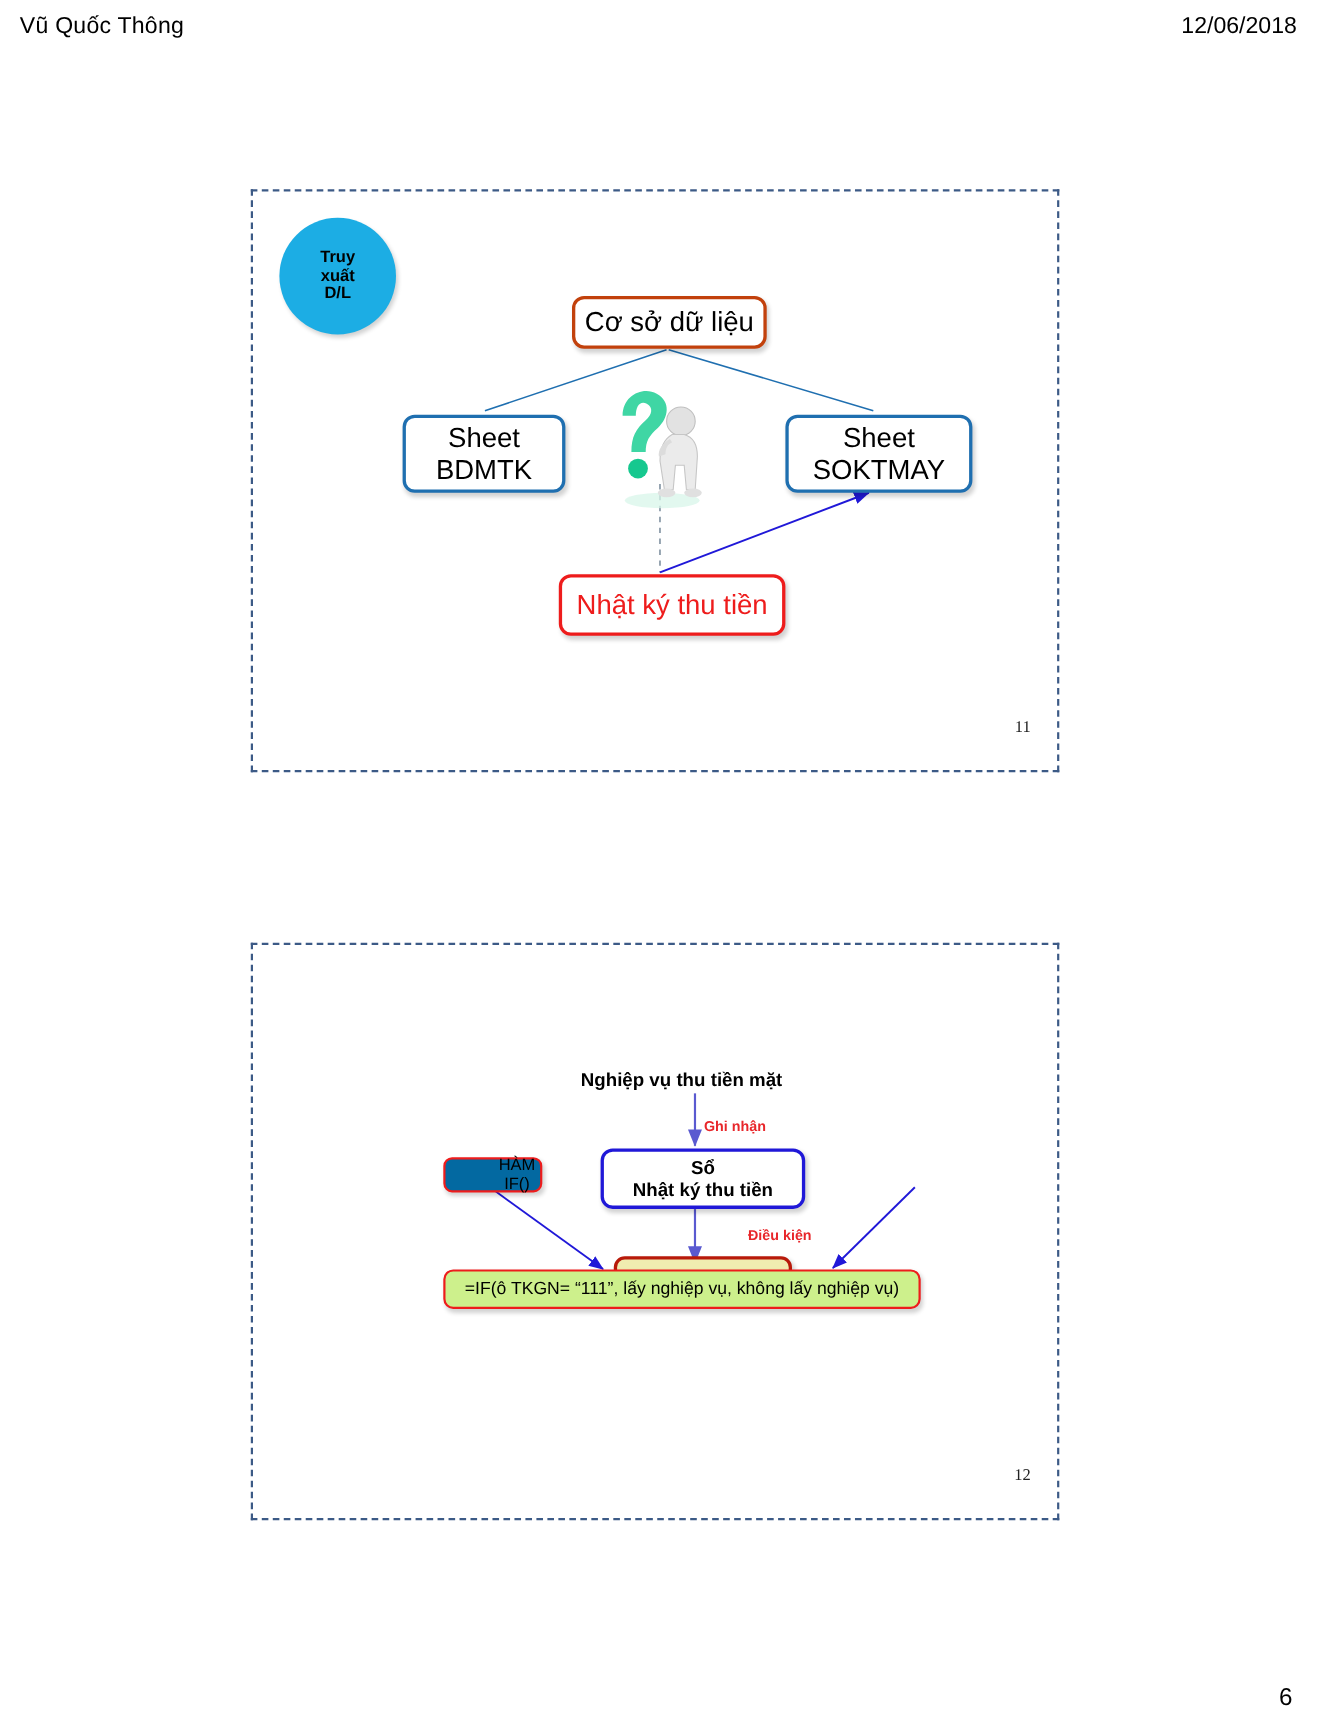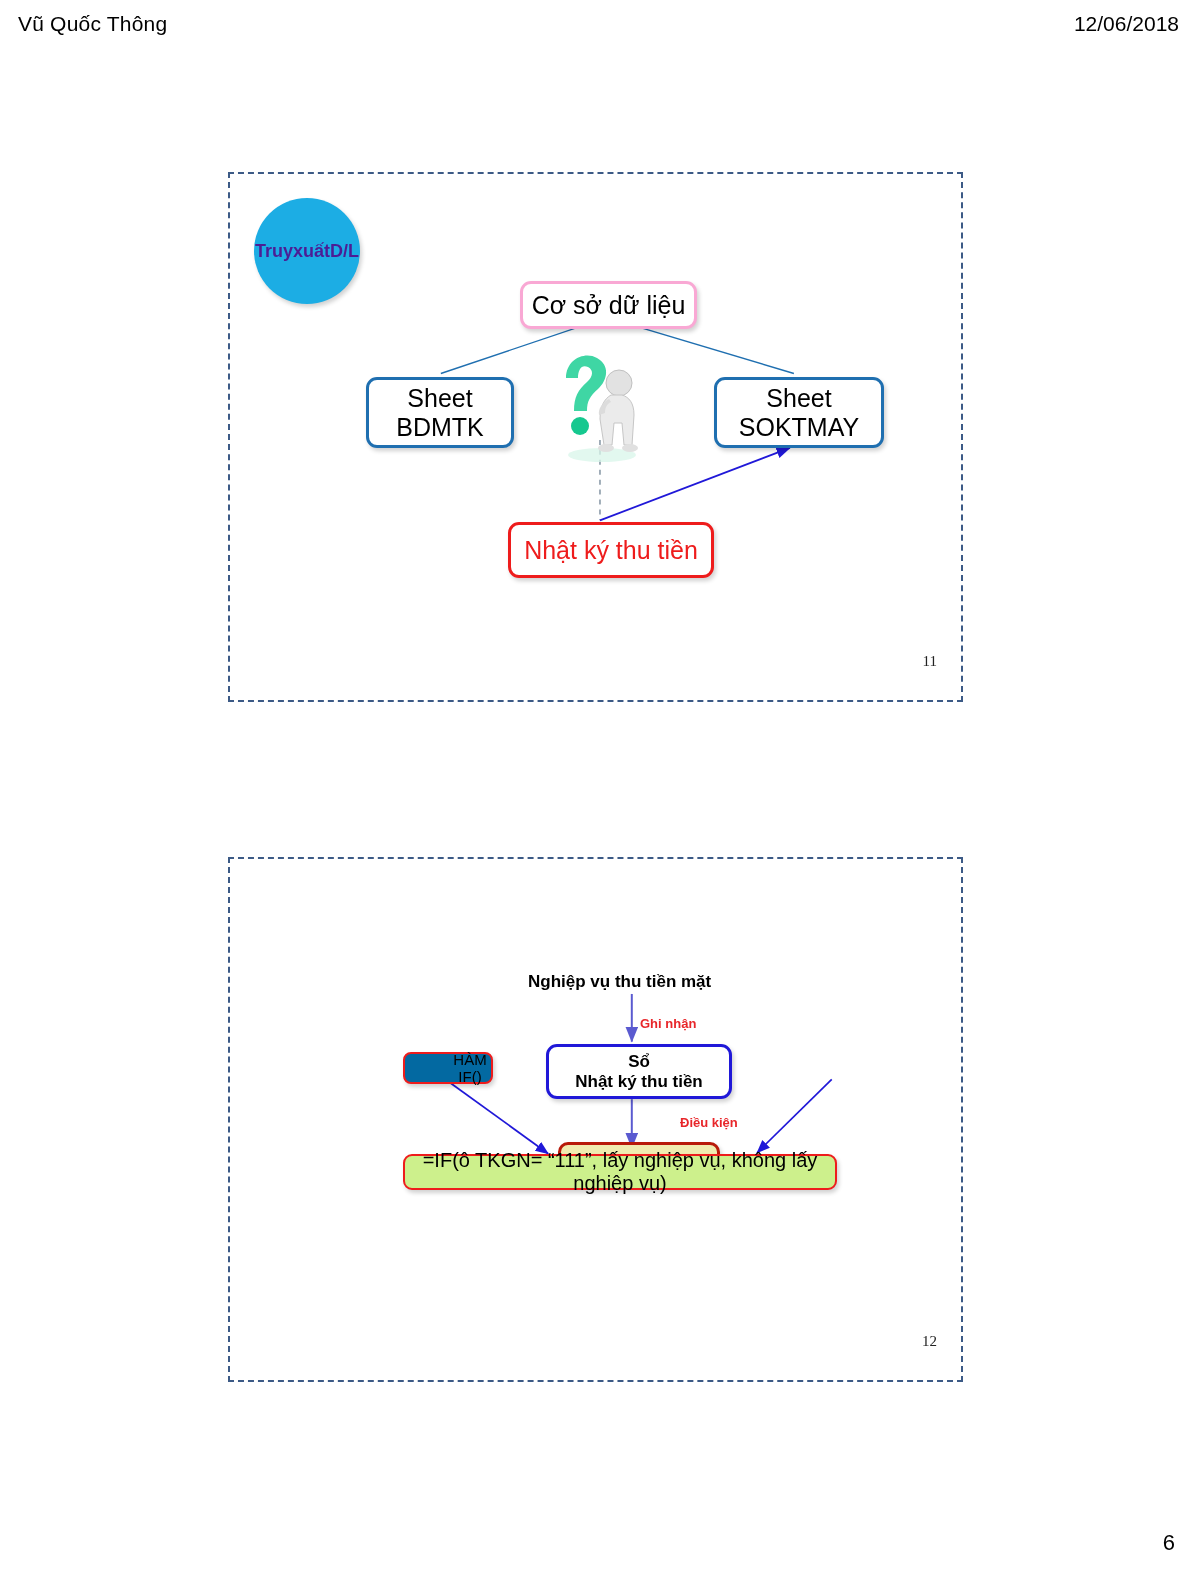--- a/index.html
+++ b/index.html
@@ -68,25 +68,26 @@
 
   
   .badge-circle {
     position: absolute;
     left: 24px;
     top: 24px;
     width: 106px;
     height: 106px;
     border-radius: 50%;
     background: #1cade4;
-    color: #4c1d95;
+    color: #000000;
     font-weight: bold;
-    font-size: 18px;
+    font-size: 15px;
     line-height: 1.12;
     display: flex;
+    flex-direction: column;
     align-items: center;
     justify-content: center;
     text-align: center;
     box-shadow: 2px 3px 4px rgba(0,0,0,0.18);
   }
   .badge-circle span { display: block; }
 
   
   .node {
     position: absolute;
@@ -97,21 +98,21 @@
     justify-content: center;
     text-align: center;
     background: #ffffff;
     border-radius: 11px;
     line-height: 1.15;
     box-shadow: 2px 3px 4px rgba(0,0,0,0.18);
     z-index: 5;
   }
   .node span { display: block; }
 
-  .node.blue-strong { border: 3px solid #f9a8d4; margin-top: 12px; }
+  .node.blue-strong { border: 3px solid #c2410c; }
   .node.blue-soft   { border: 3px solid #1f6fb0; }
   .node.red-out     { border: 3px solid #ee1c1c; color: #ee1c1c; }
 
   
   #node-db    { left: 290px; top: 95px;  width: 177px; height: 48px; font-size: 25px; }
   #node-bdmtk { left: 136px; top: 203px; width: 148px; height: 71px; font-size: 25px; }
   #node-sok   { left: 484px; top: 203px; width: 170px; height: 71px; font-size: 25px; }
   #node-nhatky{ left: 278px; top: 348px; width: 206px; height: 56px; font-size: 25px; }
 
   
@@ -126,21 +127,21 @@
     font-size: 17px; font-weight: bold; border: 3px solid #2018d8;
     border-radius: 11px;
   }
   #node-hidden {
     left: 328px; top: 283px; width: 162px; height: 34px;
     background: #f0ecb0; border: 3px solid #b81a0a; border-radius: 10px;
     z-index: 4;
   }
   #node-formula {
     left: 173px; top: 295px; width: 434px; height: 36px;
-    font-size: 20px; background: #cdf08c; border: 2.5px solid #ee1c1c;
+    font-size: 16px; background: #cdf08c; border: 2.5px solid #ee1c1c;
     border-radius: 9px; z-index: 6;
   }
 
   
   .plain-label {
     position: absolute;
     font-size: 17px;
     font-weight: bold;
     white-space: nowrap;
   }

